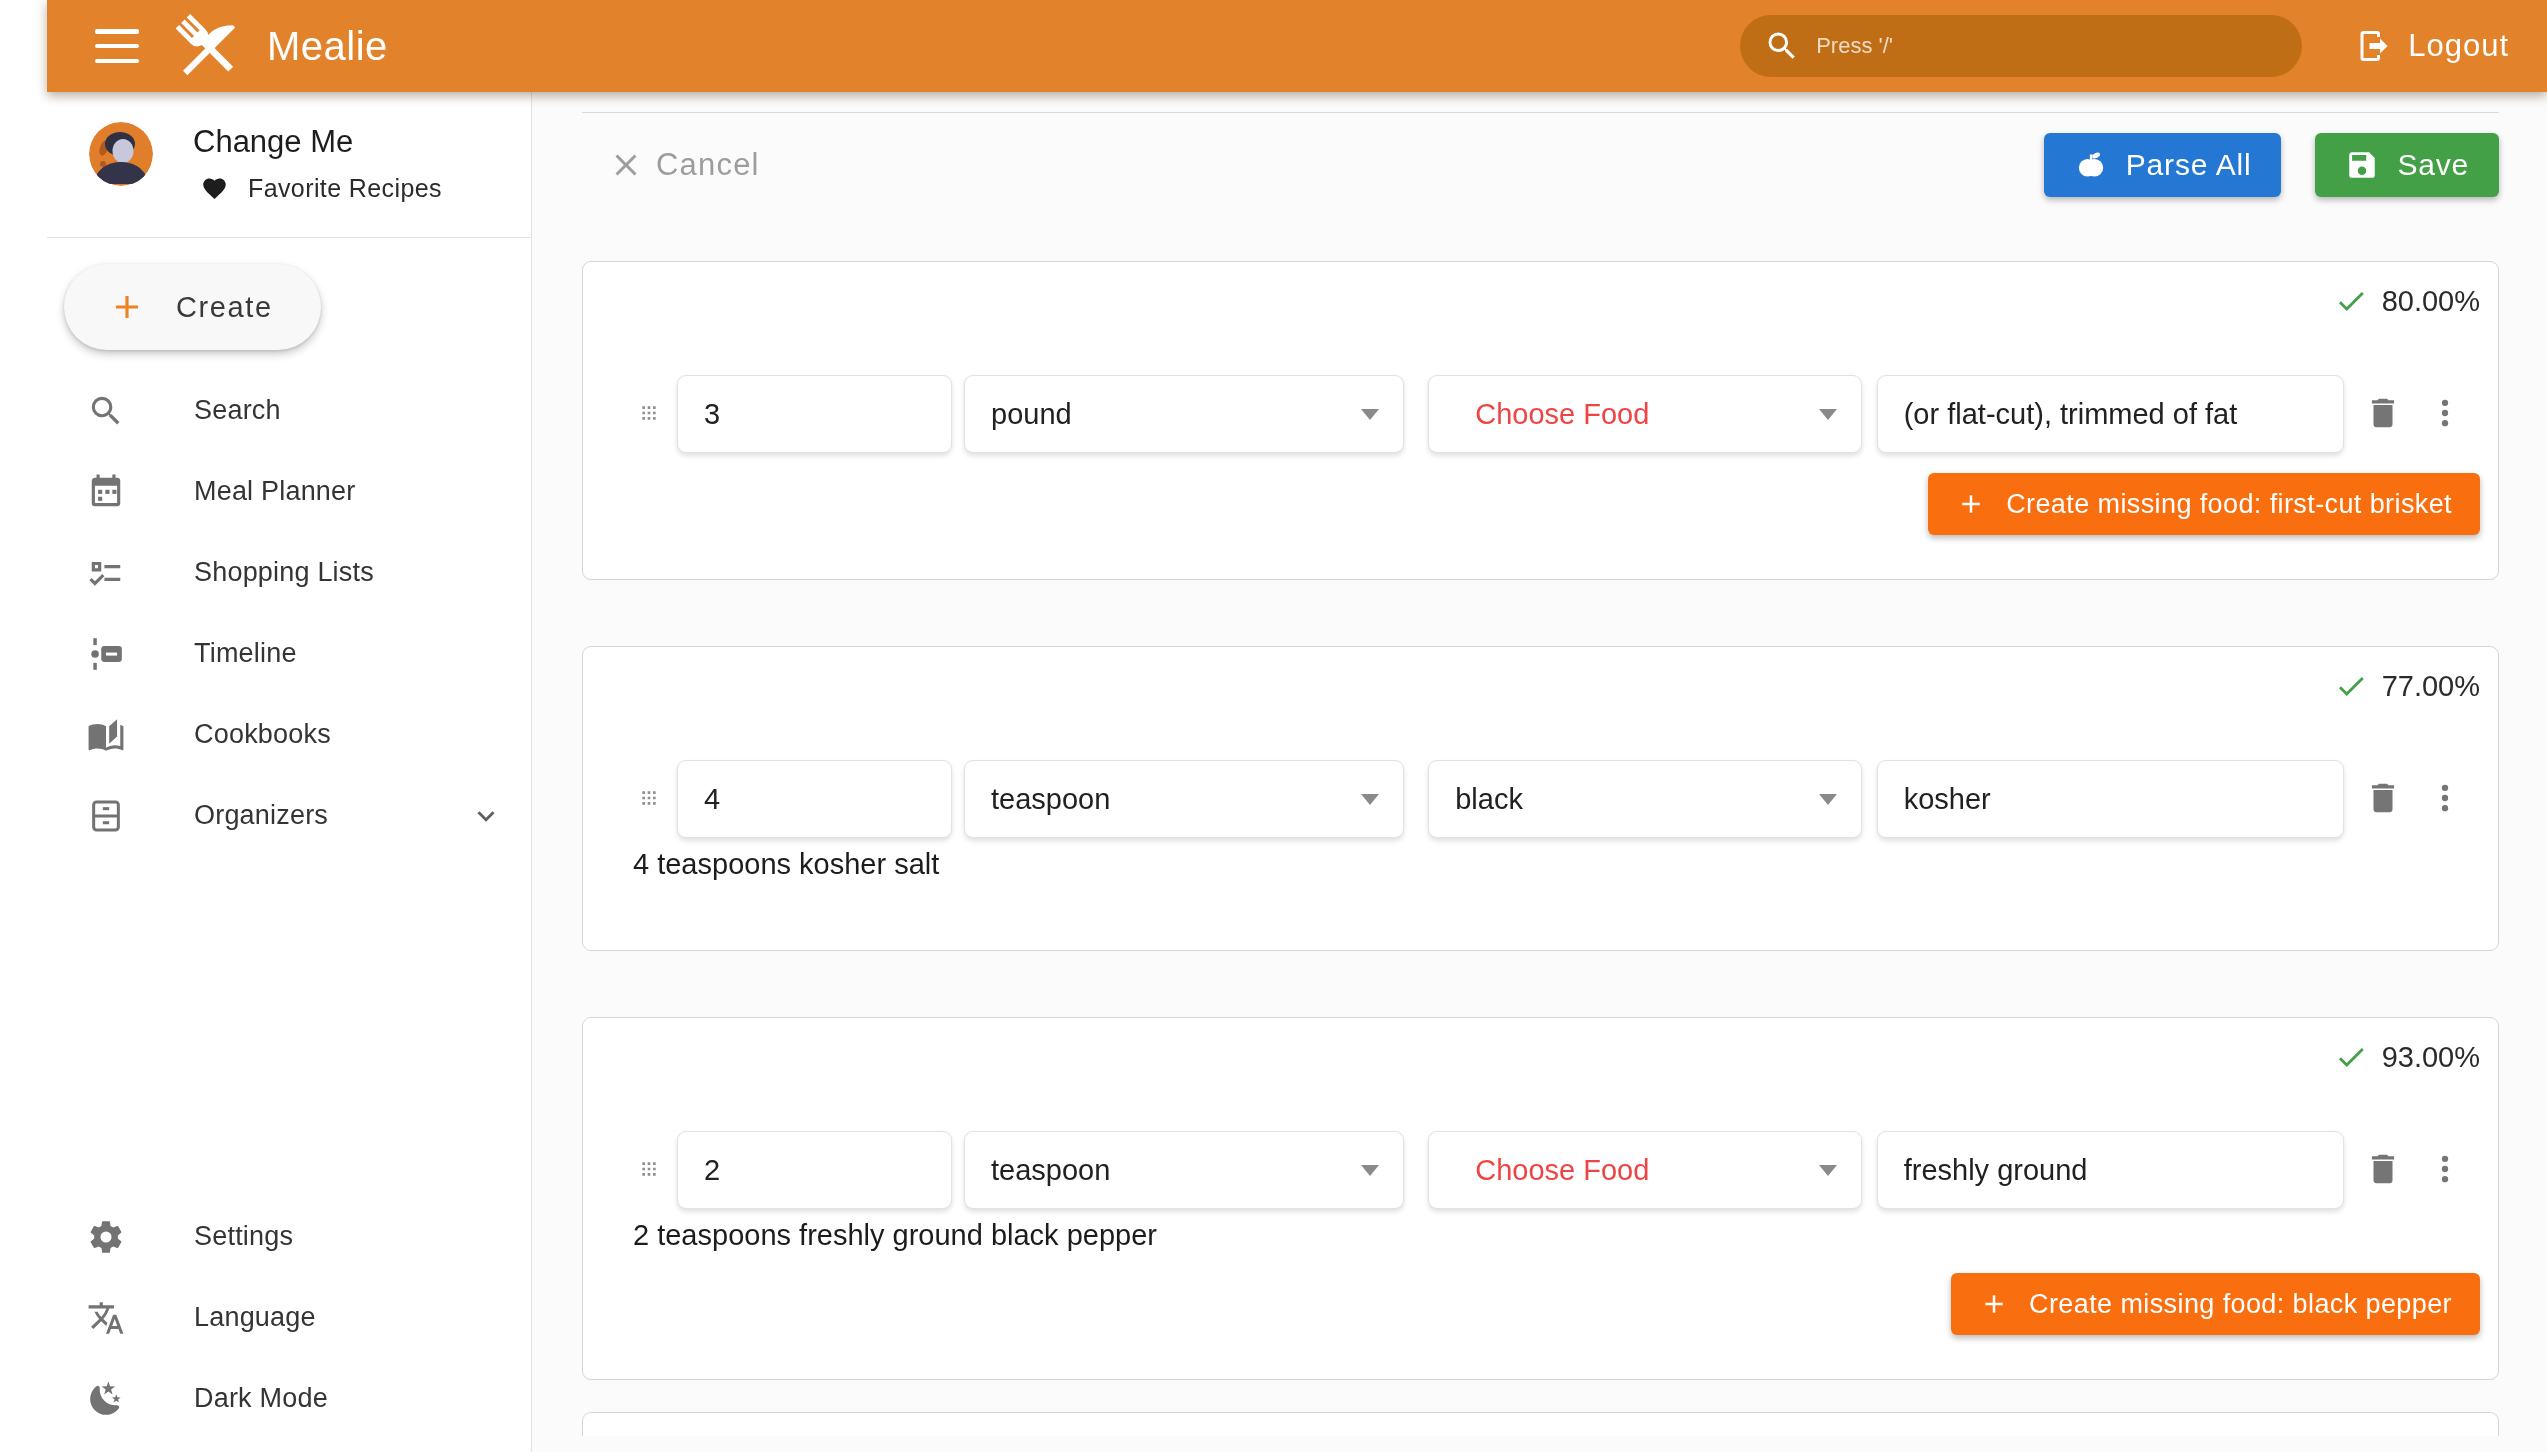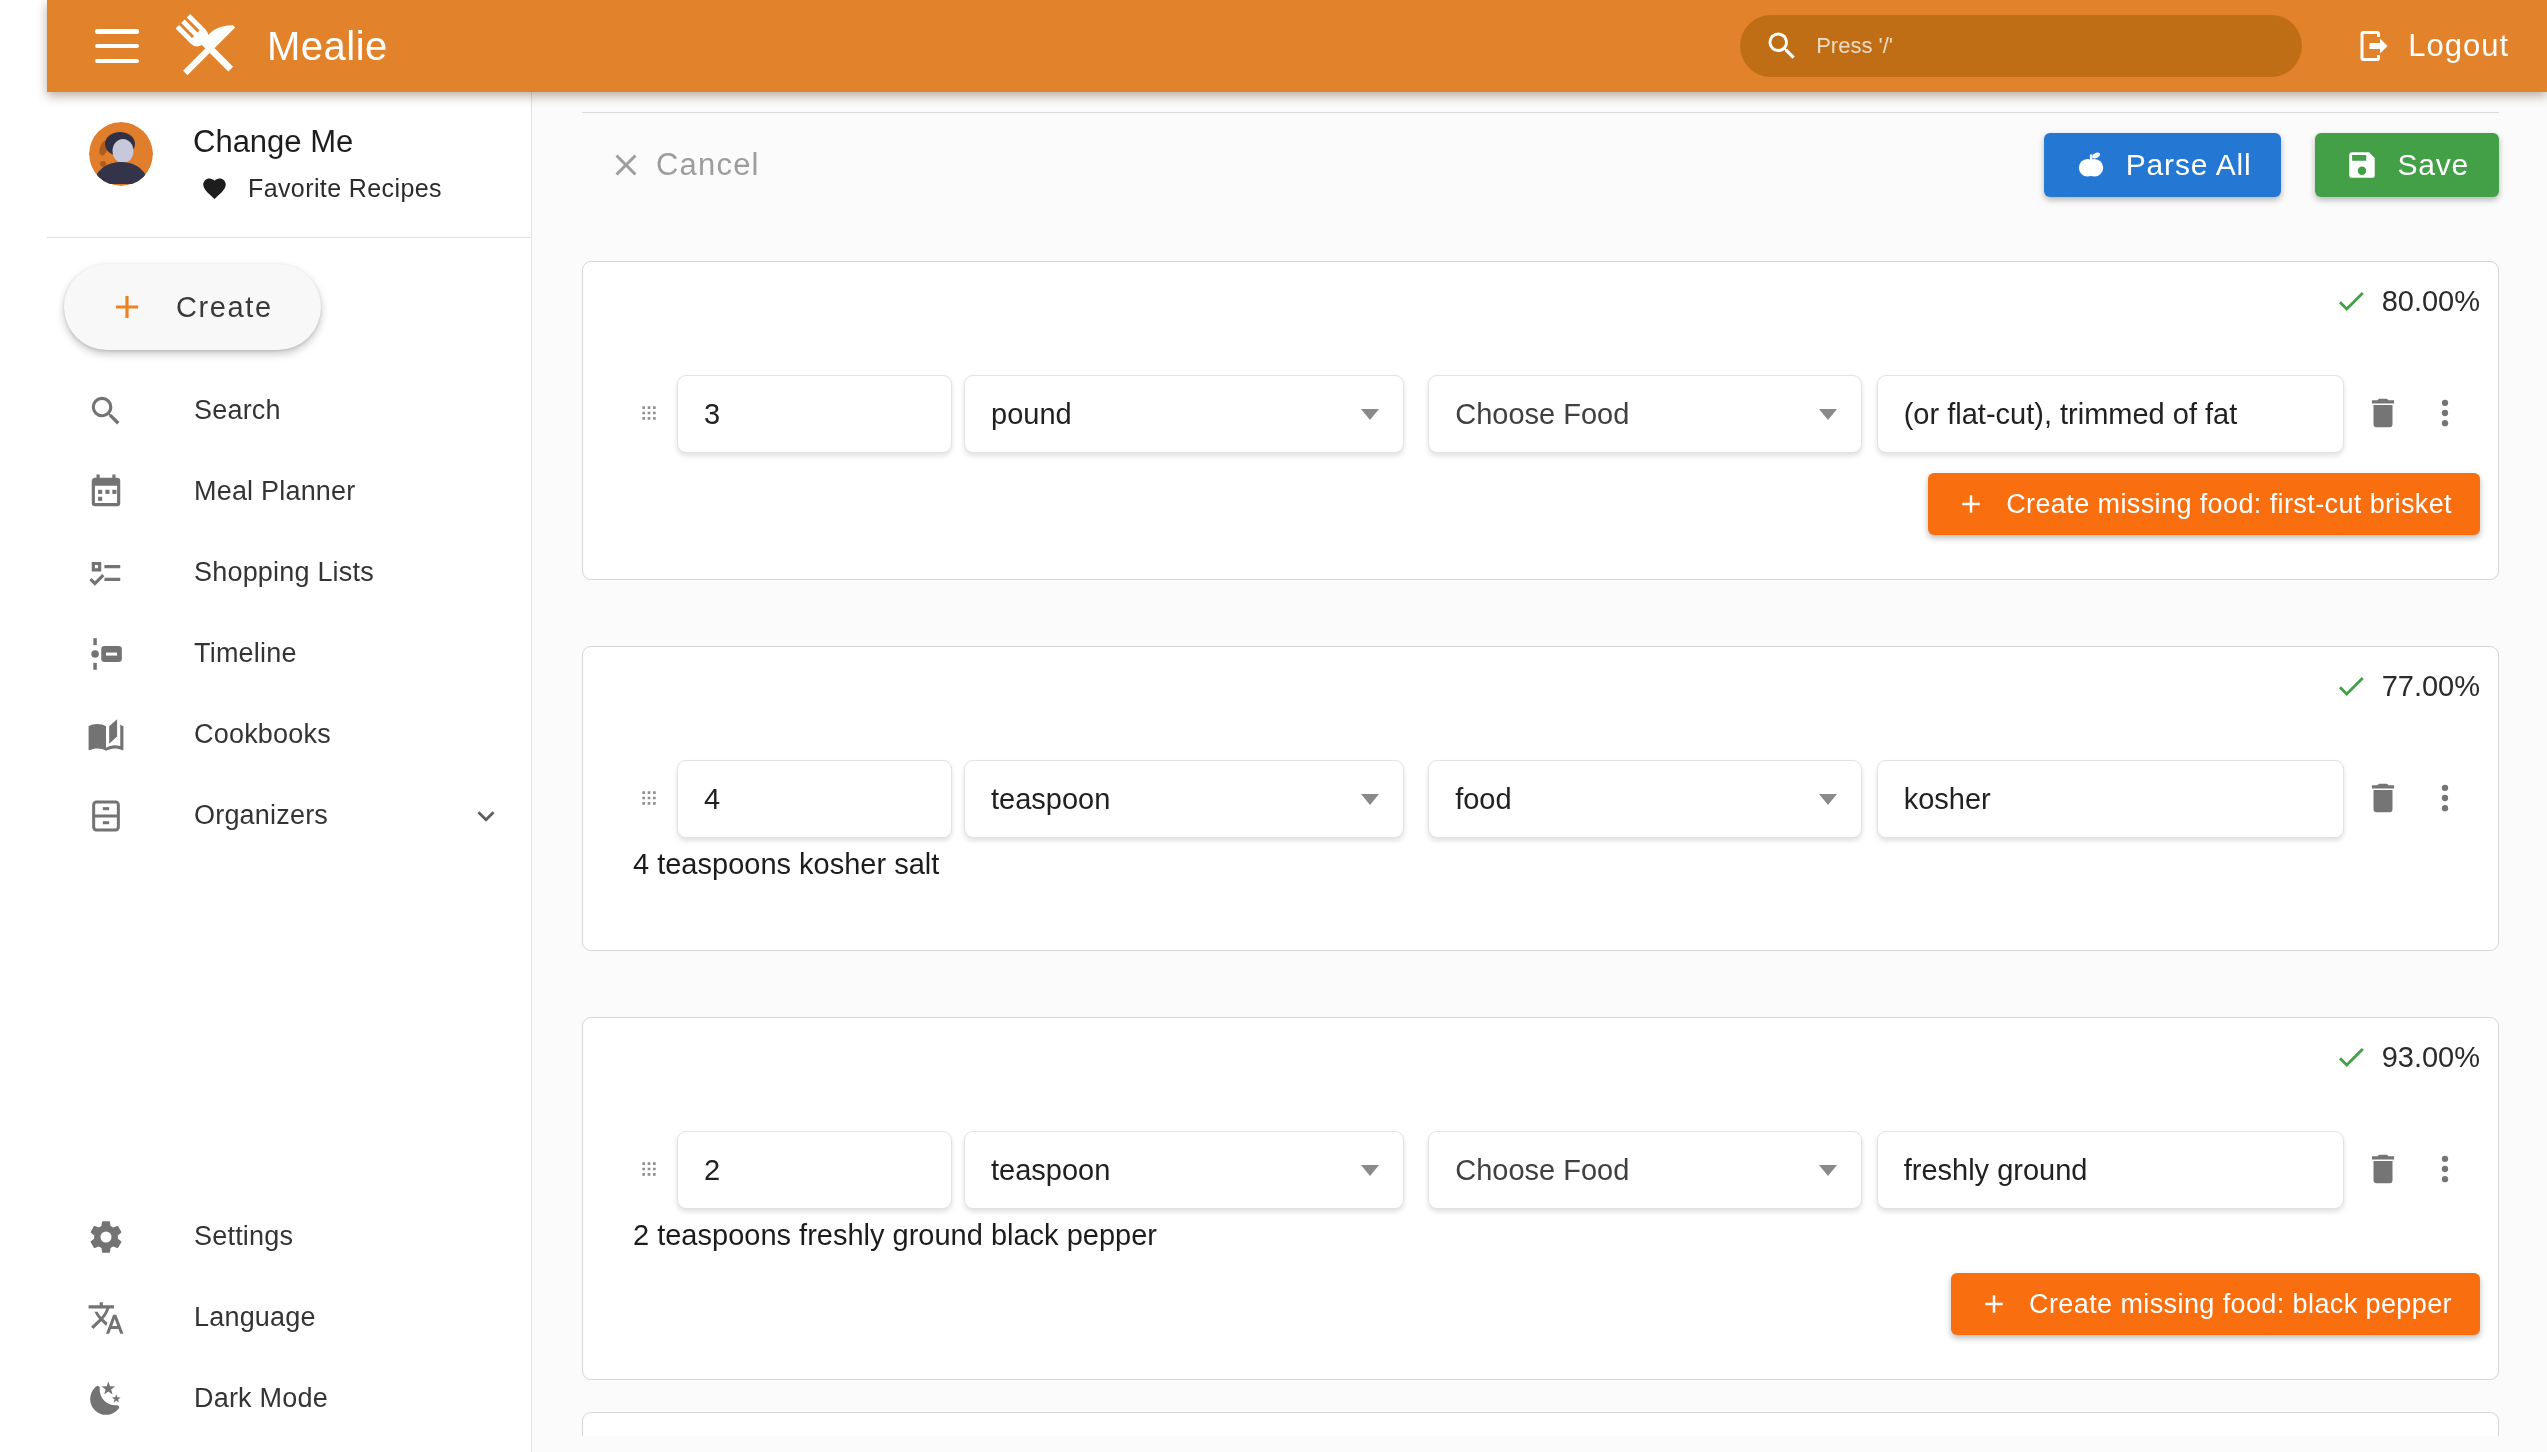--- a/index.html
+++ b/index.html
@@ -83,21 +83,21 @@
   .field{height:78px;border-radius:9px;background:#fff;border:1px solid #E2E2E2;
          box-shadow:0 3px 5px rgba(0,0,0,.12);font-size:29px;color:var(--ink);}
   input.field{padding:0 26px;outline:none;}
   .f-qty{width:275px;margin-left:18px;}
   .f-unit{width:459px;margin-left:12px;}
   .f-food{width:452px;margin-left:24px;}
   .f-note{width:487px;margin-left:15px;}
   .select{display:flex;align-items:center;justify-content:space-between;padding:0 24px 0 26px;cursor:pointer;}
   .caret{width:0;height:0;border-left:9px solid transparent;border-right:9px solid transparent;
          border-top:11px solid #8A8A8A;}
-  .ph{color:#404040;}
+  .ph{color:#ef4444;margin-left:20px;}
   .icon-btn{background:transparent;border:none;cursor:pointer;width:40px;height:44px;color:#757575;padding:0;}
   .icon-btn svg{width:38px;height:38px;fill:currentColor;}
   .icon-btn.trash{margin-left:20px;}
   .icon-btn.kebab{margin-left:24px;}
   .original{margin:10px 0 0 50px;font-size:29px;color:#1C1C1C;height:34px;}
   .card-actions{display:flex;justify-content:flex-end;margin:20px 18px 0 0;padding-bottom:44px;}
   .card.plain{padding-bottom:68px;}
   .missing-btn{height:62px;border:none;border-radius:6px;background:var(--c-accent);color:#fff;display:flex;
                align-items:center;gap:20px;padding:0 28px;font-size:27px;font-weight:500;letter-spacing:0.4px;
                cursor:pointer;box-shadow:0 3px 6px rgba(0,0,0,.28);}
@@ -333,21 +333,21 @@
           <div class="field-row">
             <span class="drag"><svg viewBox="0 0 24 24">
                   <path d="M7,17V15H9V17H7M11,17V15H13V17H11M15,17V15H17V17H15M7,13V11H9V13H7M11,13V11H13V13H11M15,13V11H17V13H15M7,9V7H9V9H7M11,9V7H13V9H11M15,9V7H17V9H15Z"></path>
                 </svg></span>
             <input class="field f-qty" value="4" style="">
             <div class="field select f-unit">
               <span>teaspoon</span>
                 <i class="caret"></i>
             </div>
             <div class="field select f-food">
-              <span>food</span>
+              <span>black</span>
                 <i class="caret"></i>
             </div>
             <input class="field f-note" value="kosher" style="">
             <button class="icon-btn trash"><svg viewBox="0 0 24 24">
                   <path d="M19,4H15.5L14.5,3H9.5L8.5,4H5V6H19V4M6,19A2,2 0 0,0 8,21H16A2,2 0 0,0 18,19V7H6V19Z"></path>
                 </svg></button>
             <button class="icon-btn kebab"><svg viewBox="0 0 24 24">
                   <circle cx="12" cy="5.6" r="2"></circle>
                   <circle cx="12" cy="12" r="2"></circle>
                   <circle cx="12" cy="18.4" r="2"></circle>

